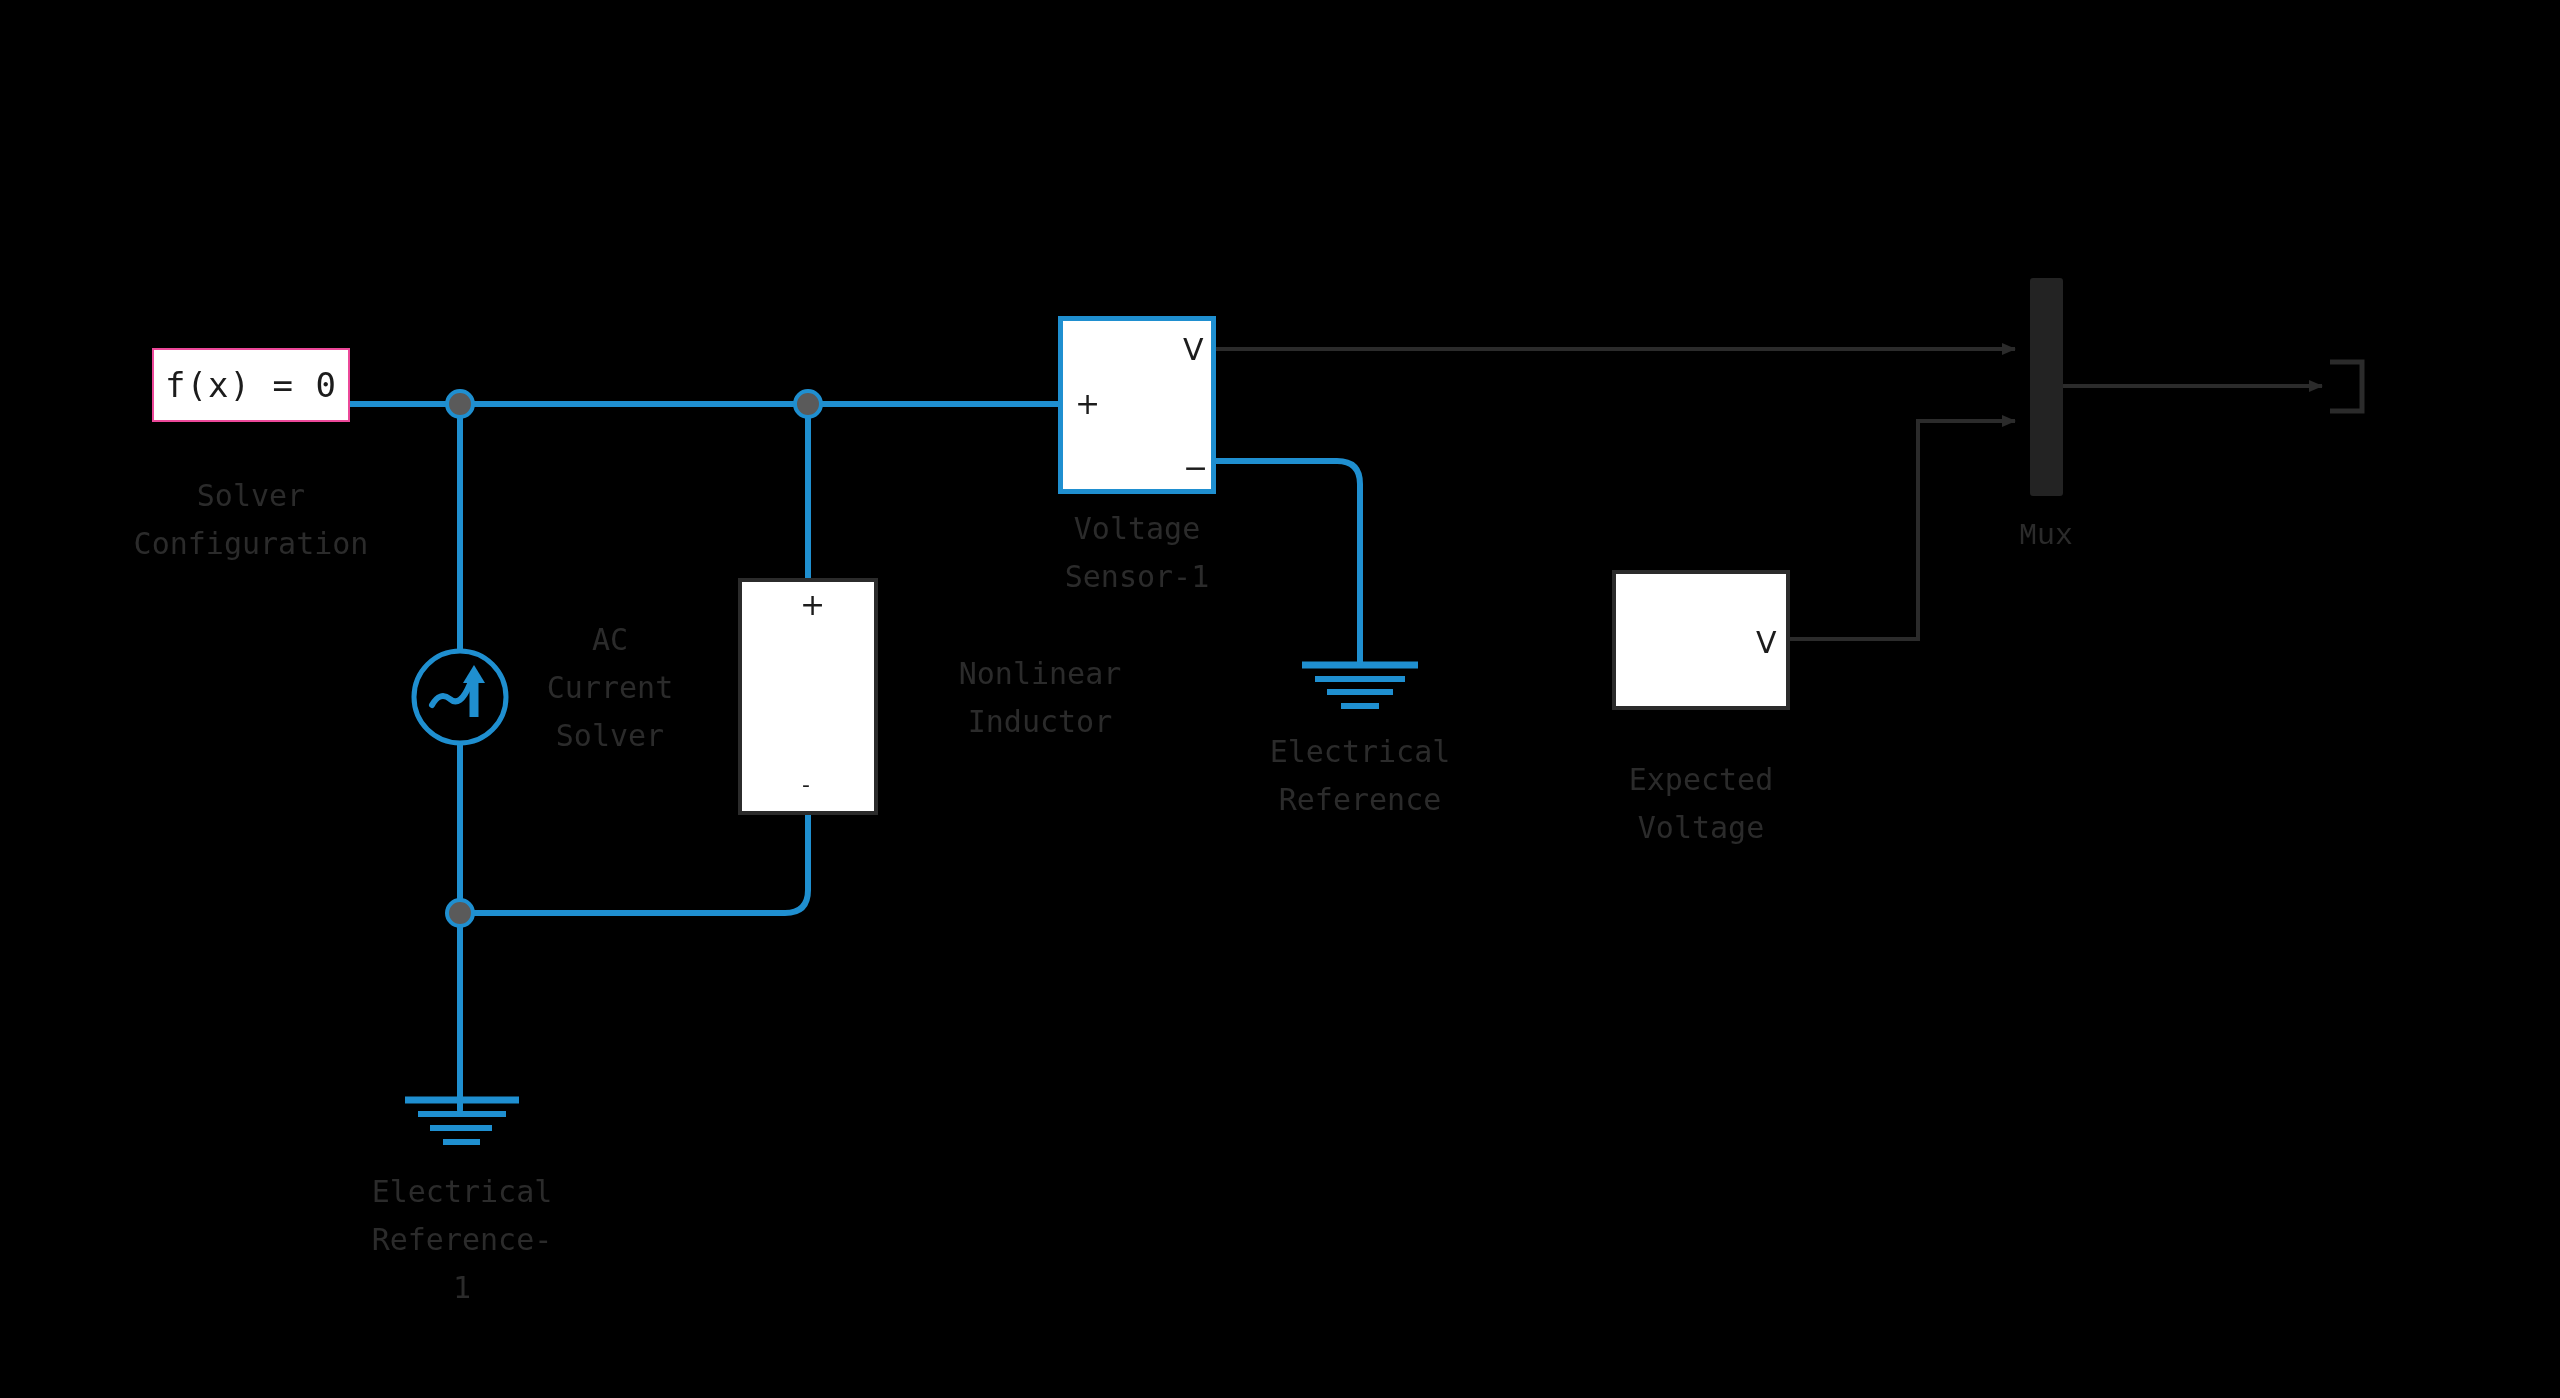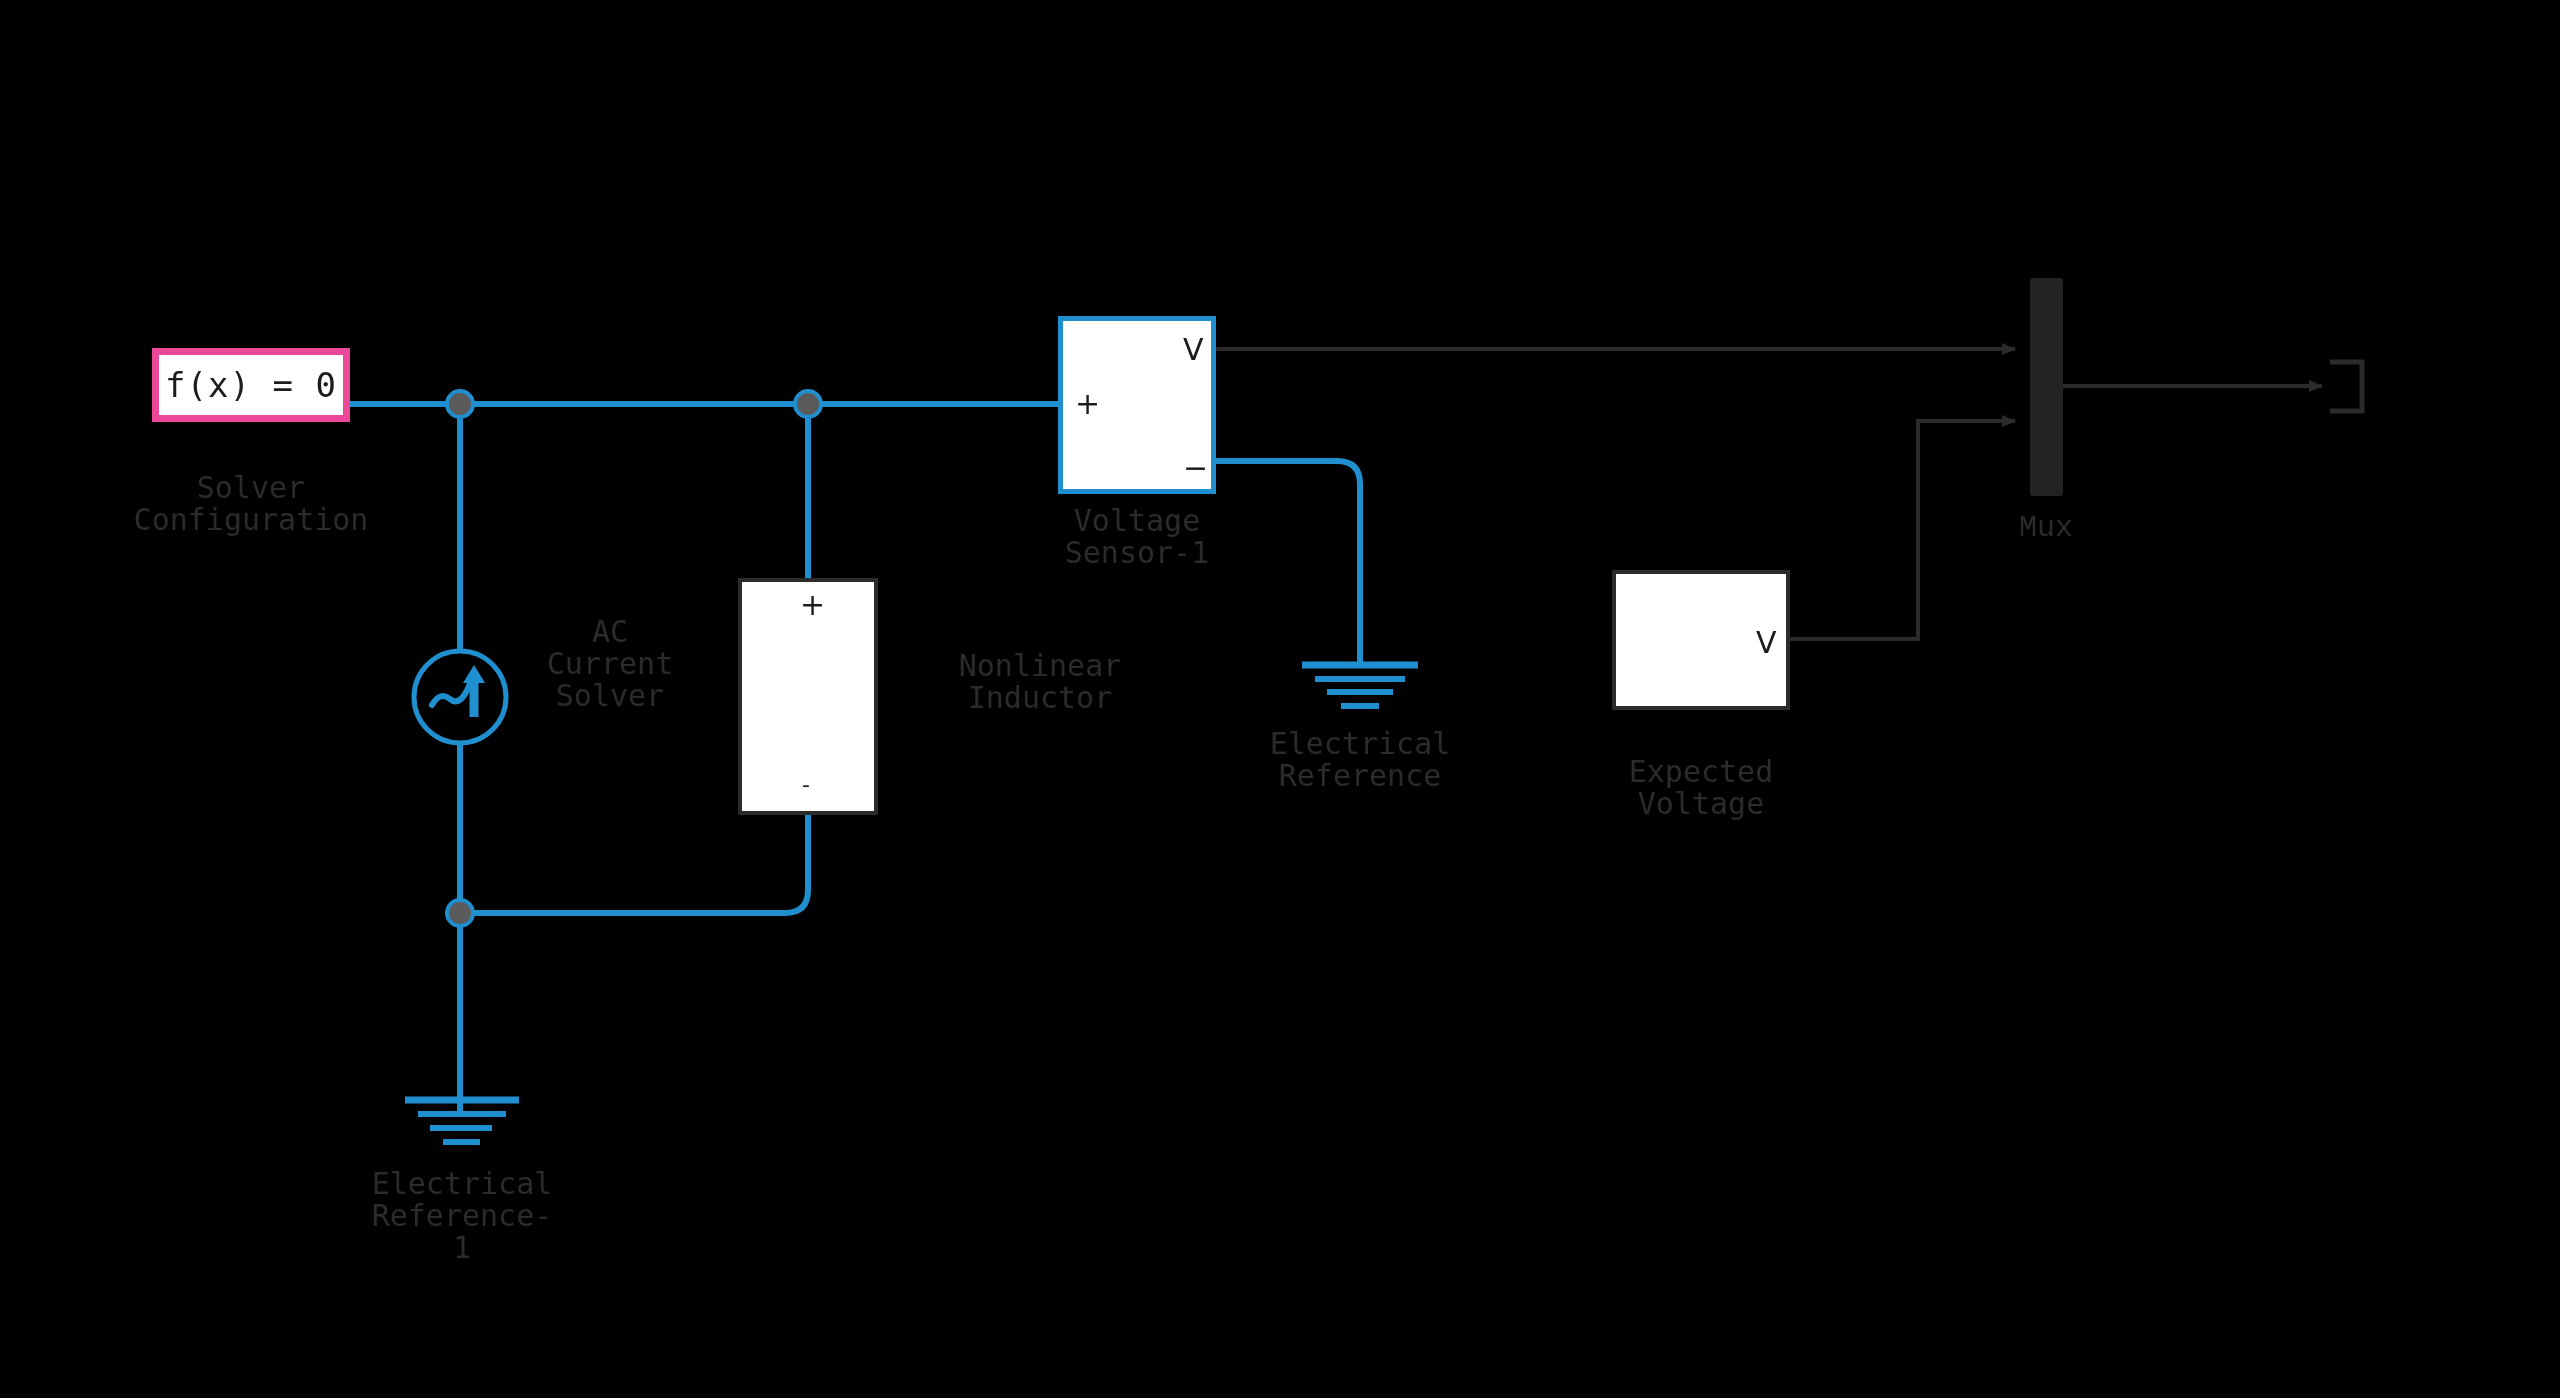--- a/index.html
+++ b/index.html
@@ -30,32 +30,32 @@
   }
   .blk {
     position: absolute;
     box-sizing: border-box;
   }
   .label {
     position: absolute;
     color: #2b2b2b;
     font-family: "DejaVu Sans Mono", monospace;
     font-size: 30px;
-    line-height: 32px;
+    line-height: 48px;
     text-align: center;
     white-space: pre-line;
     letter-spacing: 0px;
   }
   .label-sans {
     font-family: Liberation Mono, monospace;
   }
   
   .solver-box {
     background: #ffffff;
-    border: 7px solid #ec4899;
+    border: 2px solid #ec4899;
     display: flex;
     align-items: center;
     justify-content: center;
   }
   .solver-text {
     color: #1c1c1c;
     font-family: "DejaVu Sans Mono", monospace;
     font-size: 34px;
     letter-spacing: 1px;
   }

